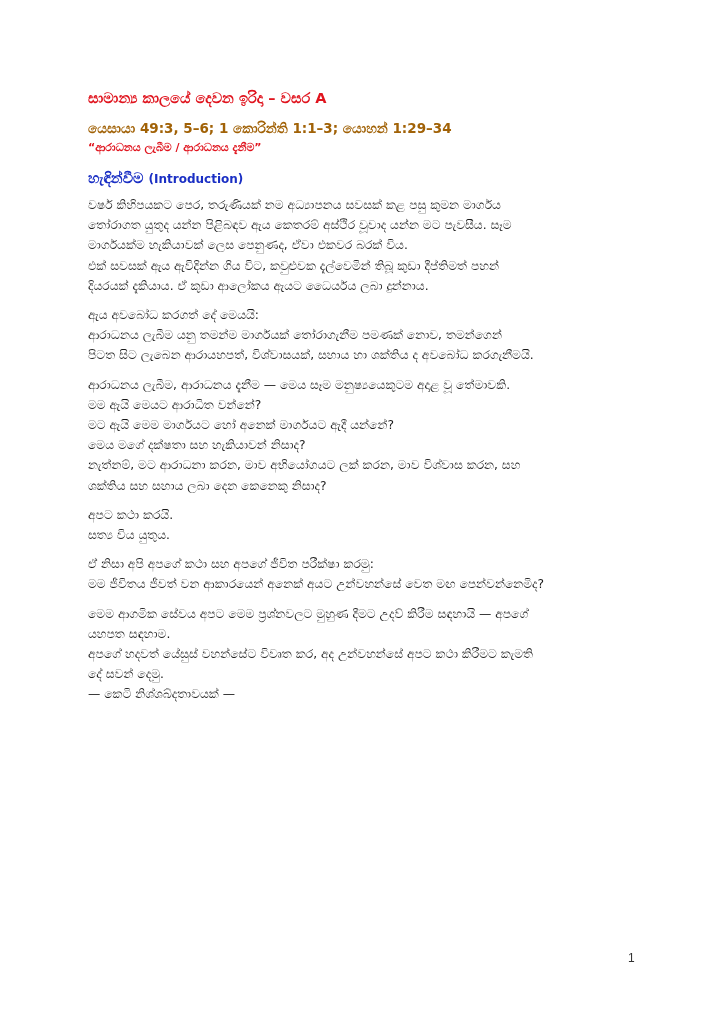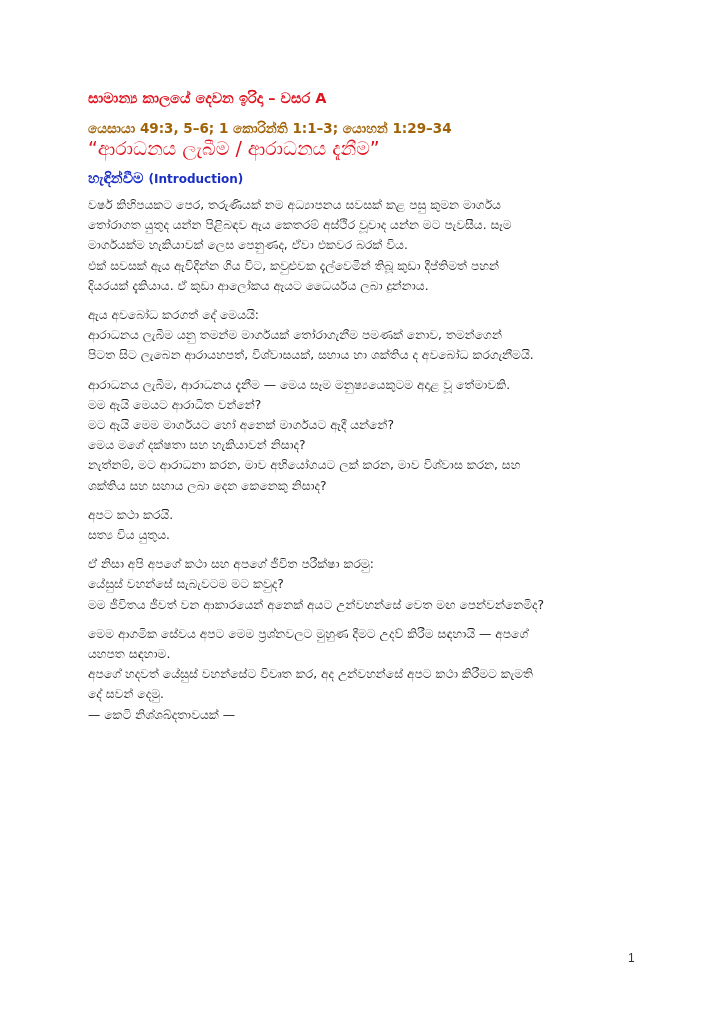--- a/index.html
+++ b/index.html
@@ -17,21 +17,21 @@
     }
     .title {
       color: #e0141e; font-weight: bold; font-size: 14.5px; line-height: 20px;
       margin: 0 0 10px 0;
     }
     .refs {
       color: #a16207; font-weight: bold; font-size: 13.5px; line-height: 20px;
       margin: 0;
     }
     .theme {
-      color: #e0141e; font-weight: normal; font-size: 19px; line-height: 20px;
+      color: #e0141e; font-weight: bold; font-size: 11px; line-height: 20px;
       margin: 0 0 10px 0;
     }
     .section-heading {
       color: #1a2fc4; font-weight: bold; font-size: 14.5px; line-height: 20px;
       margin: 0 0 6px 0;
     }
     .section-heading .en { font-size: 12px; }
     .para {
       font-size: 12.3px; line-height: 20.2px; margin: 0 0 9px 0;
       color: #1a1a1a;
@@ -78,21 +78,20 @@
       <span class="line">ශක්තිය සහ සහාය ලබා දෙන කෙනෙකු නිසාද?</span>
     </div>
 
     <div class="para">
       <span class="line">අපට කථා කරයි.</span>
       <span class="line">සත්‍ය විය යුතුය.</span>
     </div>
 
     <div class="para">
       <span class="line">ඒ නිසා අපි අපගේ කථා සහ අපගේ ජීවිත පරීක්ෂා කරමු:</span>
-      <span class="line">යේසුස් වහන්සේ සැබැවටම මට කවුද?</span>
       <span class="line">මම ජීවිතය ජීවත් වන ආකාරයෙන් අනෙක් අයට උන්වහන්සේ වෙත මඟ පෙන්වන්නෙමිද?</span>
     </div>
 
     <div class="para">
       <span class="line">මෙම ආගමික සේවය අපට මෙම ප්‍රශ්නවලට මුහුණ දීමට උදව් කිරීම සඳහායි — අපගේ</span>
       <span class="line">යහපත සඳහාම.</span>
       <span class="line">අපගේ හදවත් යේසුස් වහන්සේට විවෘත කර, අද උන්වහන්සේ අපට කථා කිරීමට කැමති</span>
       <span class="line">දේ සවන් දෙමු.</span>
       <span class="line">— කෙටි නිශ්ශබ්දතාවයක් —</span>
     </div>

